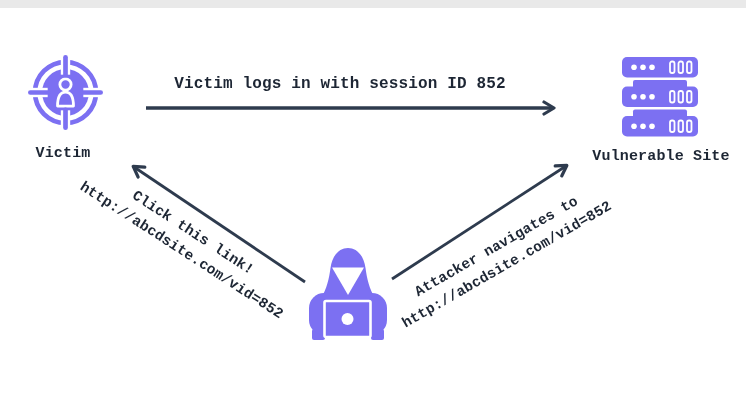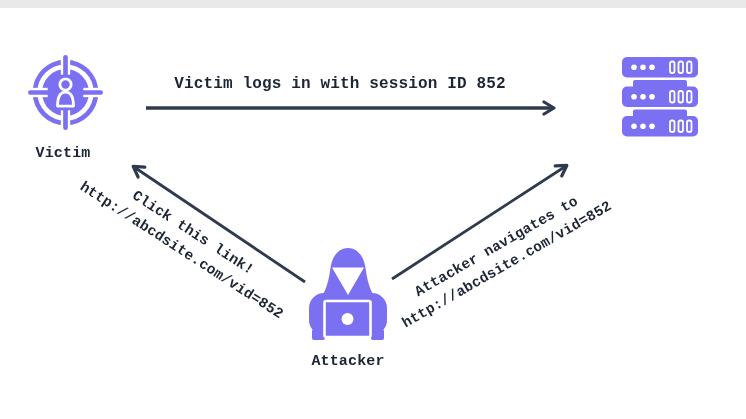--- a/index.html
+++ b/index.html
@@ -117,22 +117,22 @@
     <path class="fill-purple" d="M42 1 C33 1 26 9 24.5 21 C23 32 21 41 14.5 52.5 L69.5 52.5 C63 41 61 32 59.5 21 C58 9 51 1 42 1 Z"></path>
     <path class="fill-white" d="M26 20.5 L58 20.5 L42 48 Z"></path>
     <rect class="bar-outlined" x="18.5" y="54" width="46" height="36" stroke-width="2.6" rx="1.5"></rect>
     <circle class="fill-white" cx="41.5" cy="72" r="6"></circle>
   </svg>
 
   <div class="lbl edge-label" style="left:160px;top:67px;width:360px">Victim logs in with session ID 852</div>
 
   <div class="lbl node-label" style="left:15px;top:137px;width:96px">Victim</div>
 
+  <div class="lbl node-label" style="left:581px;top:140px;width:160px">Vulnerable Site</div>
 
-  <div class="lbl node-label" style="left:300px;top:345px;width:96px">Attacker</div>
 
   <div class="rot-label rot-left" style="left:62px;top:213px">
     <div>Click this link!</div>
     <div>http://abcdsite.com/vid=852</div>
   </div>
 
   <div class="rot-label rot-right" style="left:377px;top:227px">
     <div>Attacker navigates to</div>
     <div>http://abcdsite.com/vid=852</div>
   </div>

